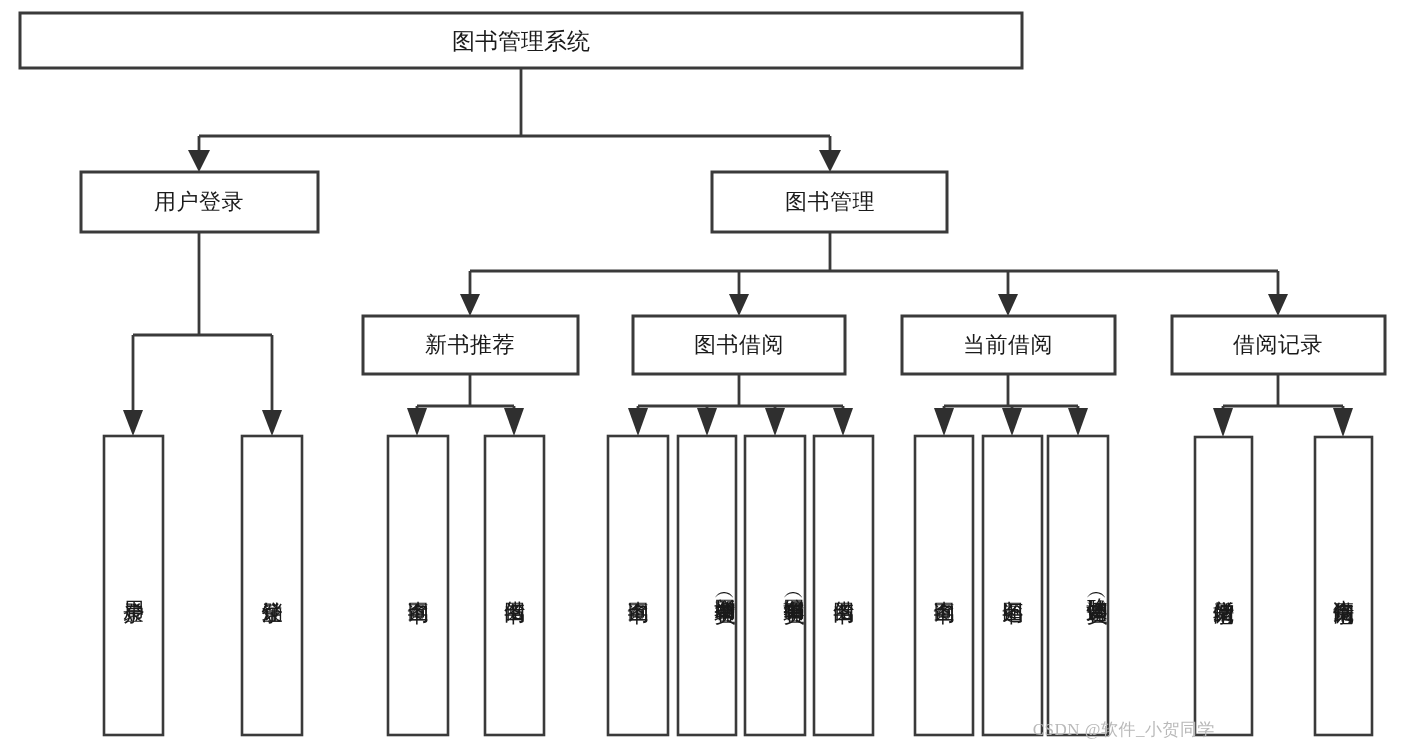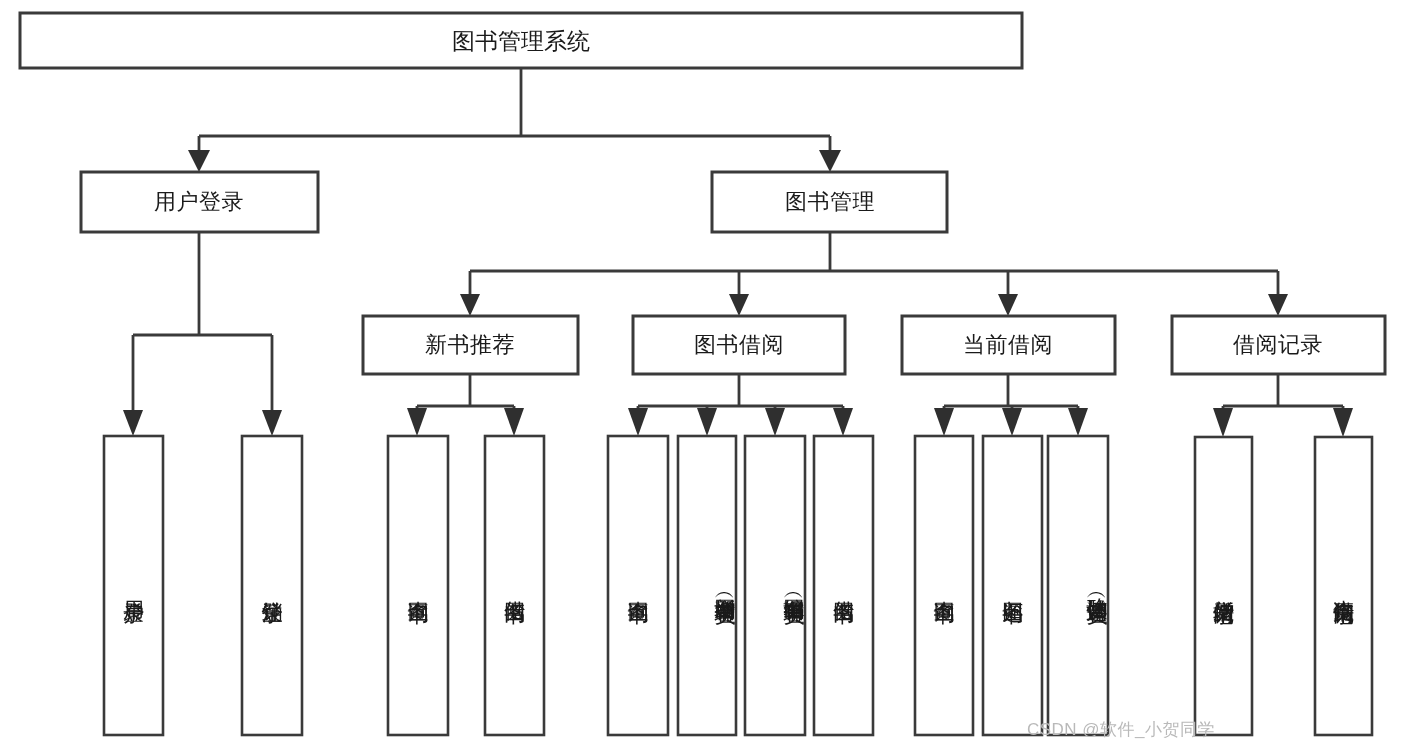--- a/index.html
+++ b/index.html
@@ -73,21 +73,21 @@
     justify-content: center;
     text-align: center;
     white-space: nowrap;
     pointer-events: none;
     letter-spacing: 1px;
   }
   .watermark {
     position: absolute;
     right: 10px;
     bottom: 6px;
-    font-family: Liberation Sans, sans-serif;
+    font-family: Liberation Serif, serif;
     font-size: 17px;
     color: #b9b9b9;
     letter-spacing: 0.5px;
     user-select: none;
     margin-left: 36px;
   }
 </style>
 </head>
 <body>
 

